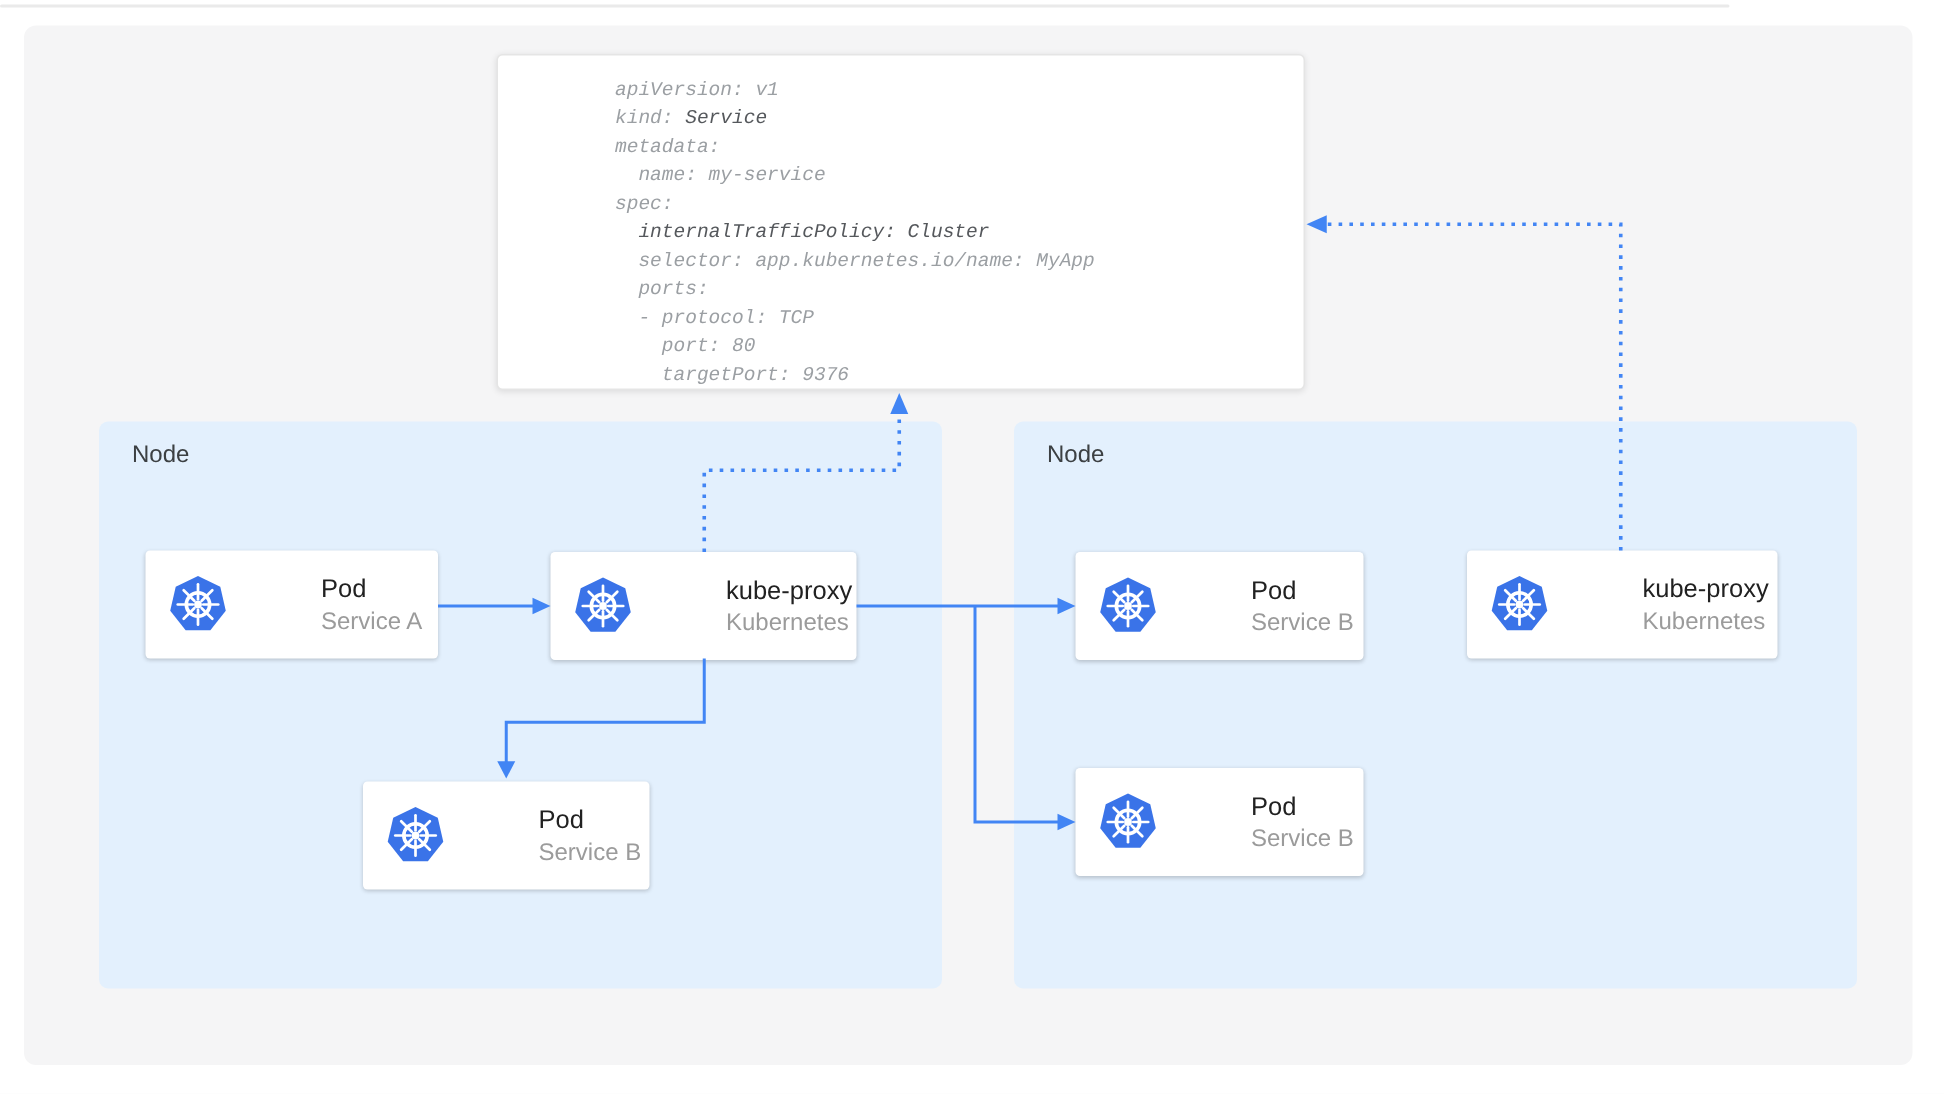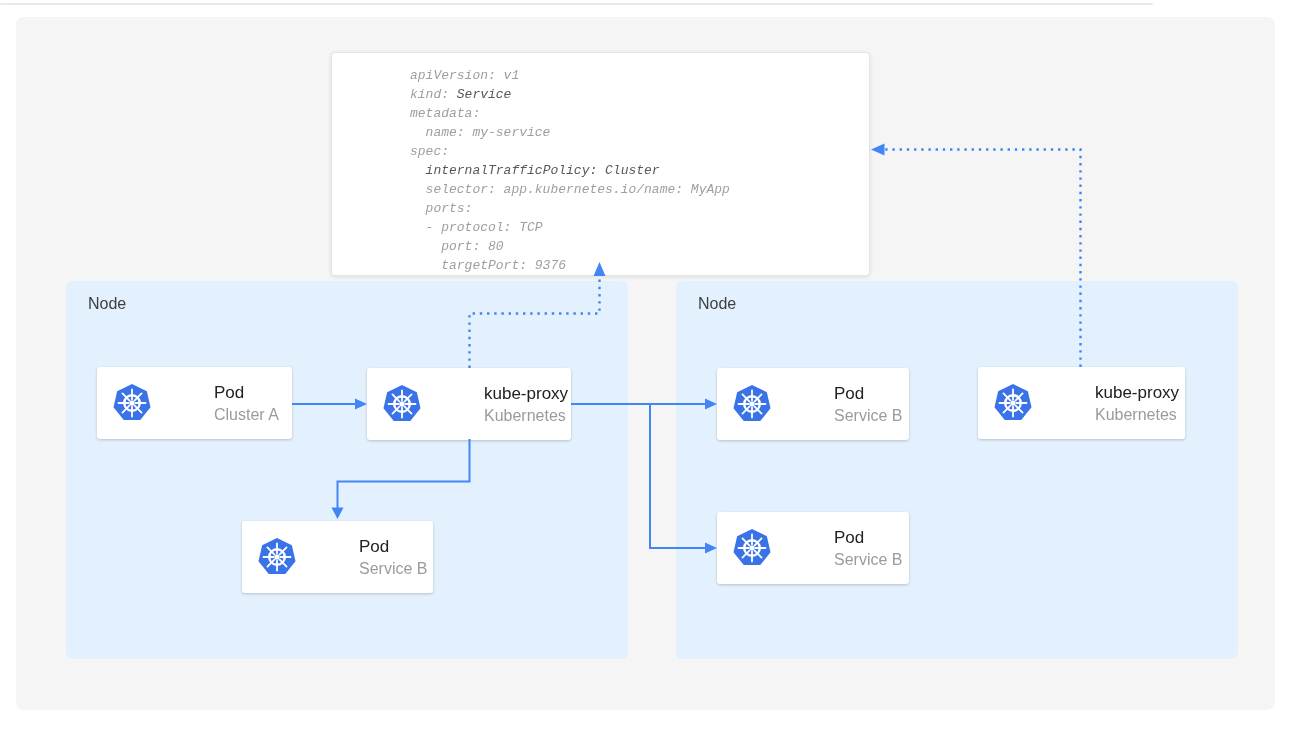--- a/index.html
+++ b/index.html
@@ -4,21 +4,21 @@
 <style>
   html,body{margin:0;padding:0;background:#fff;}
   .stage{position:relative;width:1296px;height:729px;background:#ffffff;overflow:hidden;
          font-family:"Liberation Sans",sans-serif;}
   .top-hairline{position:absolute;left:0;top:3px;width:1153px;height:2px;background:#eaeaea;border-radius:1px;}
   .panel{position:absolute;left:16px;top:17px;width:1259px;height:693px;background:#f5f5f6;border-radius:8px;}
 
   
   .yaml-card{position:absolute;left:331px;top:36px;width:539px;height:224px;box-sizing:border-box;
              background:#ffffff;border:1px solid #e5e5e5;border-radius:4px;
-             box-shadow:0 1px 4px rgba(0,0,0,.10);z-index:4;margin-top:16px;}
+             box-shadow:0 1px 4px rgba(0,0,0,.10);z-index:4;}
   .code{margin:0;padding:13px 0 0 78px;font-family:"Liberation Mono",monospace;
         font-size:13px;line-height:19px;font-style:italic;color:#9b9fa3;}
   .code .cl{white-space:pre;}
   .code b{font-weight:normal;color:#55585c;}
 
   
   .node{position:absolute;width:562px;height:378px;background:#e3f0fd;border-radius:6px;z-index:2;}
   .node-left{left:66px;top:281px;}
   .node-right{left:676px;top:281px;}
   .node-label{position:absolute;left:22px;top:14px;font-size:16px;color:#3c4043;}
@@ -66,21 +66,21 @@
             <line x1="23.5" y1="20" x2="33.5" y2="20"></line>
           <line x1="22.47" y1="17.53" x2="29.55" y2="10.45"></line>
             <line x1="17.53" y1="17.53" x2="10.45" y2="10.45"></line>
           <line x1="22.47" y1="22.47" x2="29.55" y2="29.55"></line>
             <line x1="17.53" y1="22.47" x2="10.45" y2="29.55"></line>
         </g>
         <circle cx="20" cy="20" r="2.6" fill="#ffffff"></circle>
       </svg>
       <div class="card-text">
         <div class="card-title">Pod</div>
-        <div class="card-subtitle">Cluster A</div>
+        <div class="card-subtitle">Service A</div>
       </div>
     </div>
 
     <div class="card card-kproxy-l">
       <svg class="k8s-icon" viewBox="0 0 40 40">
         <polygon points="20,1 34.85,8.15 38.52,24.23 28.24,37.12 11.76,37.12 1.48,24.23 5.15,8.15" fill="#3a73e8"></polygon>
         <g stroke="#ffffff" stroke-width="1.8" stroke-linecap="round">
           <circle cx="20" cy="20" r="7.8" fill="none" stroke-width="2.4"></circle>
           <line x1="20" y1="16.5" x2="20" y2="6.5"></line>
             <line x1="20" y1="23.5" x2="20" y2="33.5"></line>

